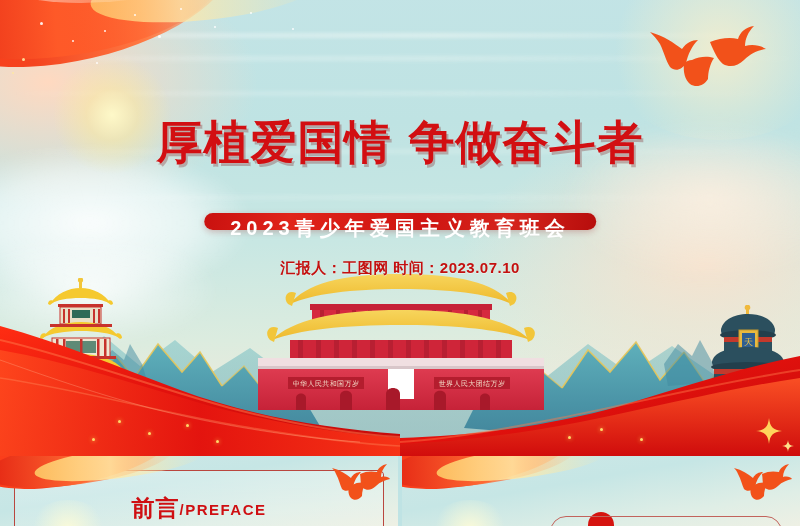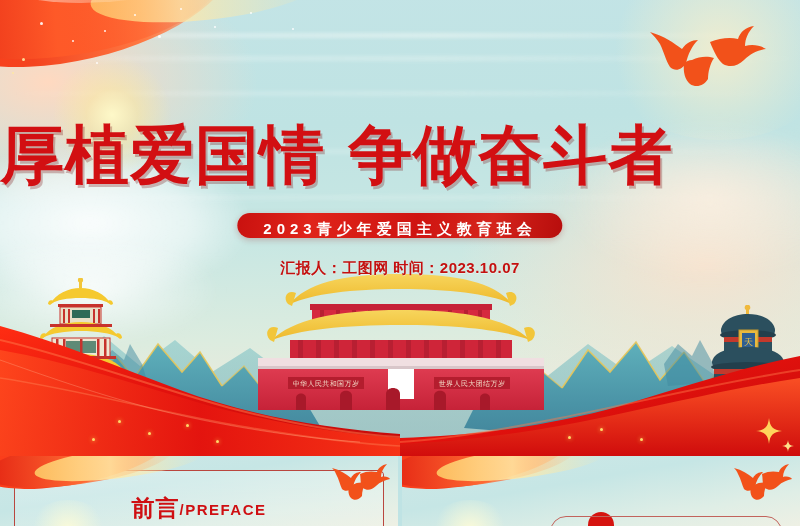--- a/index.html
+++ b/index.html
@@ -74,31 +74,31 @@
 
   
   .waveWrap{position:absolute;left:0;bottom:0;width:800px;height:140px;}
 
   
   .gstar{position:absolute;width:3px;height:3px;background:#ffd76a;border-radius:50%;box-shadow:0 0 4px #ffce54;}
   .bigstar{position:absolute;width:26px;height:26px;}
 
   
   .title{
-    position:absolute;left:0;top:112px;width:800px;
+    position:absolute;left:0;top:112px;width:800px;text-align:center;
     font-family:"DejaVu Sans","Liberation Sans",sans-serif;
-    font-size:64px;font-weight:bold;color:#d20f12;letter-spacing:1px;
+    font-size:46px;font-weight:bold;color:#d20f12;letter-spacing:1px;
     text-shadow:2px 3px 0 rgba(120,10,10,.28), 0 1px 0 rgba(255,255,255,.25);
     white-space:nowrap;
   }
   .pill{
     position:absolute;left:50%;top:213px;transform:translateX(-50%);
-    height:25px;line-height:31px;padding:0 26px;border-radius:16px;
+    height:17px;line-height:31px;padding:0 26px;border-radius:16px;
     background:linear-gradient(100deg,#c9110f 0%,#e0241a 22%,#cf1411 55%,#d5241c 78%,#b70d0c 100%);
-    color:#fff;font-size:15px;font-weight:bold;letter-spacing:5px;
+    color:#fff;font-size:20px;font-weight:bold;letter-spacing:5px;
     box-shadow:0 2px 6px rgba(150,20,20,.25);
     white-space:nowrap;
   }
   .byline{
     position:absolute;left:0;top:259px;width:800px;text-align:center;
     color:#c4100f;font-size:15px;font-weight:bold;letter-spacing:.5px;white-space:nowrap;
     text-shadow:0 1px 0 rgba(255,255,255,.4);
   }
 
   
@@ -381,21 +381,21 @@
 
     <svg class="bigstar" style="left:756px;top:418px;" viewBox="0 0 26 26">
       <path d="M13 0 C14 9 17 12 26 13 C17 14 14 17 13 26 C12 17 9 14 0 13 C9 12 12 9 13 0 Z" fill="#ffd45c"></path>
     </svg>
     <svg class="bigstar" style="left:782px;top:440px;width:12px;height:12px;" viewBox="0 0 26 26">
       <path d="M13 0 C14 9 17 12 26 13 C17 14 14 17 13 26 C12 17 9 14 0 13 C9 12 12 9 13 0 Z" fill="#ffe08a"></path>
     </svg>
 
     <div class="title">厚植爱国情 争做奋斗者</div>
     <div class="pill">2023青少年爱国主义教育班会</div>
-    <div class="byline">汇报人：工图网  时间：2023.10.07</div>
+    <div class="byline">汇报人：工图网  时间：2023.07.10</div>
   </div>
 
   <div class="thumbs">
 
     <div class="thumb">
       <div class="tframe"></div>
       <div class="tsilk">
         <div class="tband tb1"></div>
           <div class="tband tb2"></div>
           <div class="tband tb3"></div>

